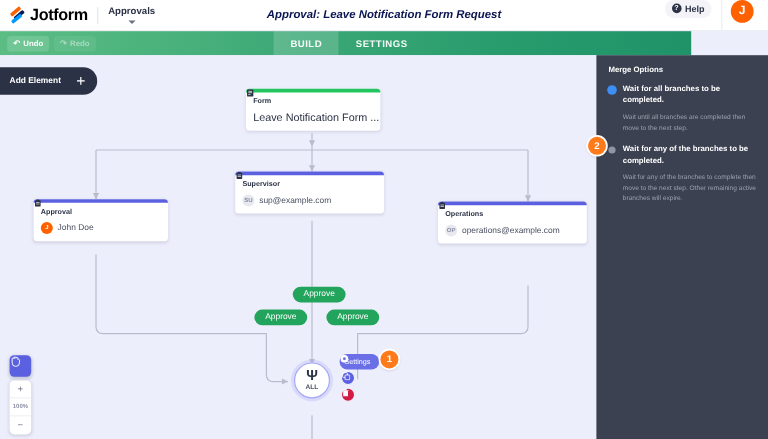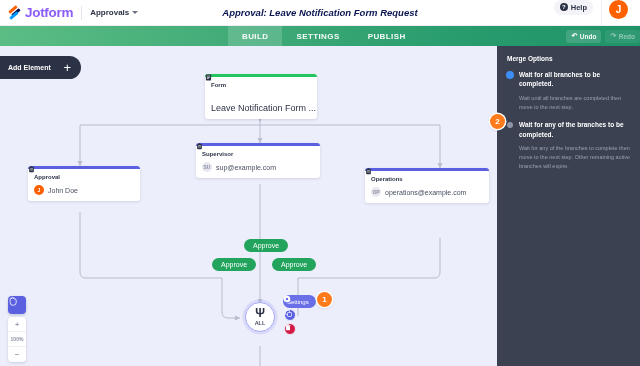--- a/index.html
+++ b/index.html
@@ -16,23 +16,23 @@
     position: absolute; left: 0; top: 0; width: 640px; height: 26px;
     background: #fff; display: flex; align-items: center;
     border-bottom: 1px solid #ecedf5;
   }
   .logo-wrap { display: flex; align-items: center; padding-left: 8px; gap: 4px; }
   .logo-mark { width: 13px; height: 13px; position: relative; }
   .logo-mark i { position: absolute; display: block; border-radius: 1px; }
   .lm1 { width: 10px; height: 3.2px; background: #ff6100; transform: rotate(-40deg); left: 0px; top: 2px; }
   .lm2 { width: 10px; height: 3.2px; background: #0a1551; transform: rotate(-40deg); left: 2.5px; top: 5px; }
   .lm3 { width: 10px; height: 3.2px; background: #09f; transform: rotate(-40deg); left: 0.5px; top: 7.8px; }
-  .logo-text { font-size: 13.5px; font-weight: bold; color: #8b5cf6; letter-spacing: -0.3px; }
+  .logo-text { font-size: 13.5px; font-weight: bold; color: #000000; letter-spacing: -0.3px; }
   .hdr-sep { width: 1px; height: 14px; background: #e3e5f0; margin: 0 8px; }
-  .approvals-sel { display: flex; align-items: center; gap: 3px; font-size: 8px; font-weight: bold; color: #2b3245; cursor: pointer; }
+  .approvals-sel { display: flex; align-items: center; gap: 3px; font-size: 8px; font-weight: bold; color: #2b3245; cursor: pointer; flex-direction: column; }
   .caret-dn { width: 0; height: 0; border-left: 3px solid transparent; border-right: 3px solid transparent; border-top: 3.5px solid #6a7086; }
   .hdr-title {
     position: absolute; left: 0; right: 0; text-align: center;
     font-size: 9.5px; font-weight: bold; color: #0a1551; pointer-events: none; font-style: italic;
   }
   .hdr-right { margin-left: auto; display: flex; align-items: flex-start; gap: 0; padding-right: 5px; }
   .help-btn {
     display: flex; align-items: center; gap: 3px; font-size: 7.5px; font-weight: bold;
     color: #2b3245; cursor: pointer; padding: 3px 6px; border-radius: 10px; background: #f3f3f8;
     margin-right: 8px;
@@ -41,23 +41,23 @@
     font-size: 6px; display: flex; align-items: center; justify-content: center; font-weight: bold; }
   .hdr-div2 { width: 1px; height: 26px; background: #ecedf5; }
   .avatar {
     width: 19px; height: 19px; border-radius: 50%; background: #ff6100; color: #fff;
     font-size: 10px; font-weight: bold; display: flex; align-items: center; justify-content: center;
     margin: 0 7px; cursor: pointer;
   }
 
   
   .navbar {
-    position: absolute; left: 0; top: 26px; width: 640px; height: 20px;
+    position: absolute; left: 0; top: 26px; width: 576px; height: 20px;
     background: linear-gradient(90deg,#5bbd84 0%, #3faa77 40%, #2a9d6e 70%, #1f9268 100%);
-    display: flex; align-items: stretch; justify-content: flex-end;
+    display: flex; align-items: stretch;
   }
   .undo-redo { display: flex; align-items: center; gap: 4px; padding-left: 6px; }
   .ur-btn {
     display: flex; align-items: center; gap: 2.5px; font-size: 6.5px; font-weight: bold;
     color: rgba(255,255,255,.95); background: rgba(255,255,255,.15);
     border-radius: 3px; padding: 2.5px 5px; cursor: pointer;
   }
   .ur-btn.disabled { color: rgba(255,255,255,.45); background: rgba(255,255,255,.07); }
   .ur-ico { font-size: 7px; }
   .nav-tabs { position: absolute; left: 228px; top: 0; height: 20px; display: flex; }
@@ -91,21 +91,21 @@
 
   
   .node {
     position: absolute; background: #fff; border-radius: 3px;
     box-shadow: 0 1px 3px rgba(20,24,60,.13); z-index: 10;
   }
   .node .topstrip { height: 3px; border-radius: 3px 3px 0 0; }
   .node-body { padding: 5px 6px 6px 6px; }
   .node-type { display: flex; align-items: center; gap: 3px; font-size: 6px; font-weight: bold; color: #2b3245; }
   .node-type .ti { width: 7px; height: 7px; display: block; }
-  .node-title { font-size: 9px; color: #2b3245; margin-top: 15px; white-space: nowrap; }
+  .node-title { font-size: 9px; color: #2b3245; margin-top: 5px; white-space: nowrap; }
   .node-row { display: flex; align-items: center; gap: 4px; margin-top: 5px; }
   .chip-av {
     width: 10px; height: 10px; border-radius: 50%; font-size: 5px; color: #fff;
     display: flex; align-items: center; justify-content: center; font-weight: bold; flex: 0 0 auto;
   }
   .chip-av.gray { background: #e8e9f0; color: #8a8fa3; }
   .chip-av.orange { background: #ff6100; }
   .node-row .rlabel { font-size: 7px; color: #4a5063; white-space: nowrap; }
 
   
@@ -232,21 +232,20 @@
         <span>Undo</span>
       </div>
       <div class="ur-btn disabled">
         <span class="ur-ico">↷</span>
         <span>Redo</span>
       </div>
     </div>
     <div class="nav-tabs">
       <div class="nav-tab active">BUILD</div>
       <div class="nav-tab">SETTINGS</div>
-      <div class="nav-tab">PUBLISH</div>
     </div>
   </div>
 
   <div class="canvas">
 
     <svg width="497" height="320">
       <defs>
         <marker id="ah" markerWidth="7" markerHeight="7" refX="5.2" refY="2.6" orient="auto">
           <path d="M0,0 L5.2,2.6 L0,5.2 z" fill="#b9bccd"></path>
         </marker>

